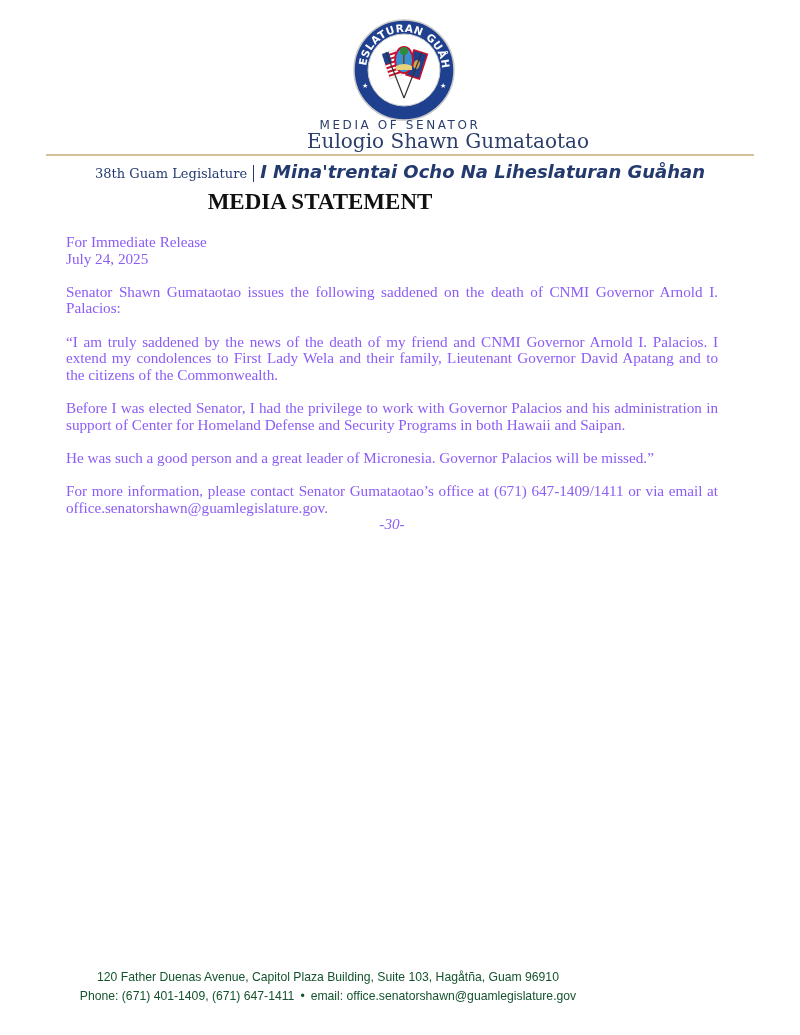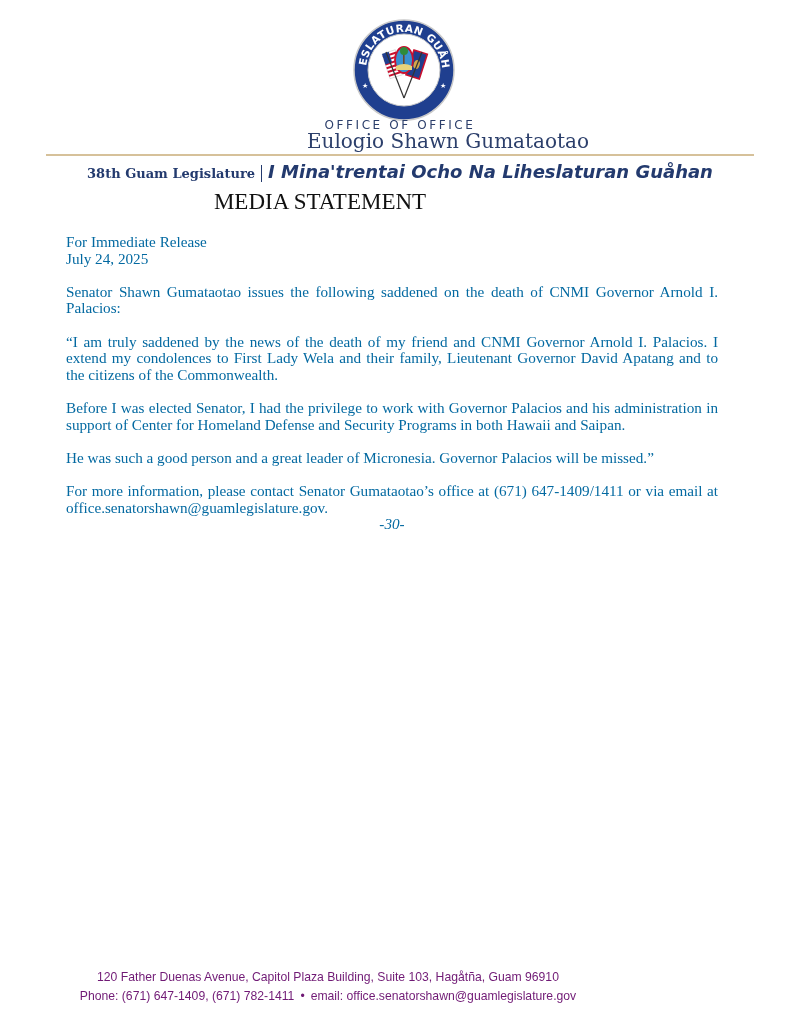--- a/index.html
+++ b/index.html
@@ -18,40 +18,40 @@
     font-family: "DejaVu Serif", serif; font-size: 20px; color: #2c3f6b; margin-left: 48px;
   }
   .divider {
     position: absolute; top: 154px; left: 46px; width: 708px; height: 2px;
     background: #d6c19a;
   }
   .legislature-line {
     position: absolute; top: 161px; left: 0; width: 800px; text-align: center;
     font-size: 13px; color: #233a6e;
   }
-  .leg-en { font-family: "DejaVu Serif", serif; font-weight: bold; }
+  .leg-en { font-family: "DejaVu Serif", serif; font-weight: normal; }
   .leg-sep { display: inline-block; width: 1px; height: 17px; background: #233a6e; vertical-align: -4px; margin: 0 6px; }
   .leg-ch { font-family: "DejaVu Sans", sans-serif; font-style: italic; font-weight: bold; font-size: 18px; }
 
   .title {
     position: absolute; top: 189px; left: 0; width: 640px; text-align: center;
-    font-family: "Liberation Serif", serif; font-weight: normal; font-size: 23px; color: #111;
+    font-family: "Liberation Serif", serif; font-weight: bold; font-size: 23px; color: #111;
   }
 
   .body {
     position: absolute; left: 66px; top: 234px; width: 652px;
-    font-family: "Liberation Serif", serif; font-size: 15.2px; line-height: 16.6px; color: #0369a1;
+    font-family: "Liberation Serif", serif; font-size: 15.2px; line-height: 16.6px; color: #8b5cf6;
   }
   .body p { margin: 0; text-align: justify; }
   .gap { height: 16.6px; }
   .end-mark { text-align: center !important; font-style: italic; }
 
   .footer {
     position: absolute; top: 968px; left: 0; width: 656px; text-align: center;
-    font-family: "Liberation Sans", sans-serif; font-size: 12.2px; line-height: 19px; color: #701a75;
+    font-family: "Liberation Sans", sans-serif; font-size: 12.2px; line-height: 19px; color: #14532d;
   }
   .bullet { margin: 0 6px; }
 </style>
 </head>
 <body>
 
 <div class="page">
 
   <div class="seal">
     <svg width="104" height="104" viewBox="0 0 104 104">
@@ -90,21 +90,21 @@
       <ellipse cx="52" cy="42" rx="9" ry="13" fill="#3a8fd0" stroke="#c8102e" stroke-width="1.8"></ellipse>
       <rect x="51" y="34" width="1.6" height="12" fill="#6b4a2a"></rect>
       <circle cx="52" cy="33" r="4" fill="#2e8b3a"></circle>
       <path d="M 44 48 Q 52 44 60 48 L 60 52 L 44 52 Z" fill="#e8d27a"></path>
 
       <line x1="34" y1="34" x2="52" y2="80" stroke="#333" stroke-width="1.2"></line>
       <line x1="70" y1="34" x2="52" y2="80" stroke="#333" stroke-width="1.2"></line>
     </svg>
   </div>
 
-  <div class="office-label">OFFICE OF OFFICE</div>
+  <div class="office-label">MEDIA OF SENATOR</div>
   <div class="senator-name">Eulogio Shawn Gumataotao</div>
   <div class="divider"></div>
   <div class="legislature-line">
     <span class="leg-en">38th Guam Legislature</span><span class="leg-sep"></span><span class="leg-ch">I Mina'trentai Ocho Na Liheslaturan Guåhan</span>
   </div>
 
   <div class="title">MEDIA STATEMENT</div>
 
   <div class="body">
     <p>For Immediate Release</p>
@@ -118,17 +118,17 @@
     <div class="gap"></div>
     <p>He was such a good person and a great leader of Micronesia. Governor Palacios will be missed.”</p>
     <div class="gap"></div>
     <p>For more information, please contact Senator Gumataotao’s office at (671) 647-1409/1411 or via email at office.senatorshawn@guamlegislature.gov.</p>
     <p class="end-mark">-30-</p>
   </div>
 
   <div class="footer">
     <div>120 Father Duenas Avenue, Capitol Plaza Building, Suite 103, Hagåtña, Guam 96910</div>
     <div>
-      <span>Phone: (671) 647-1409, (671) 782-1411</span><span class="bullet">•</span><span>email: office.senatorshawn@guamlegislature.gov</span>
+      <span>Phone: (671) 401-1409, (671) 647-1411</span><span class="bullet">•</span><span>email: office.senatorshawn@guamlegislature.gov</span>
     </div>
   </div>
 
 </div>
 
 </body></html>

